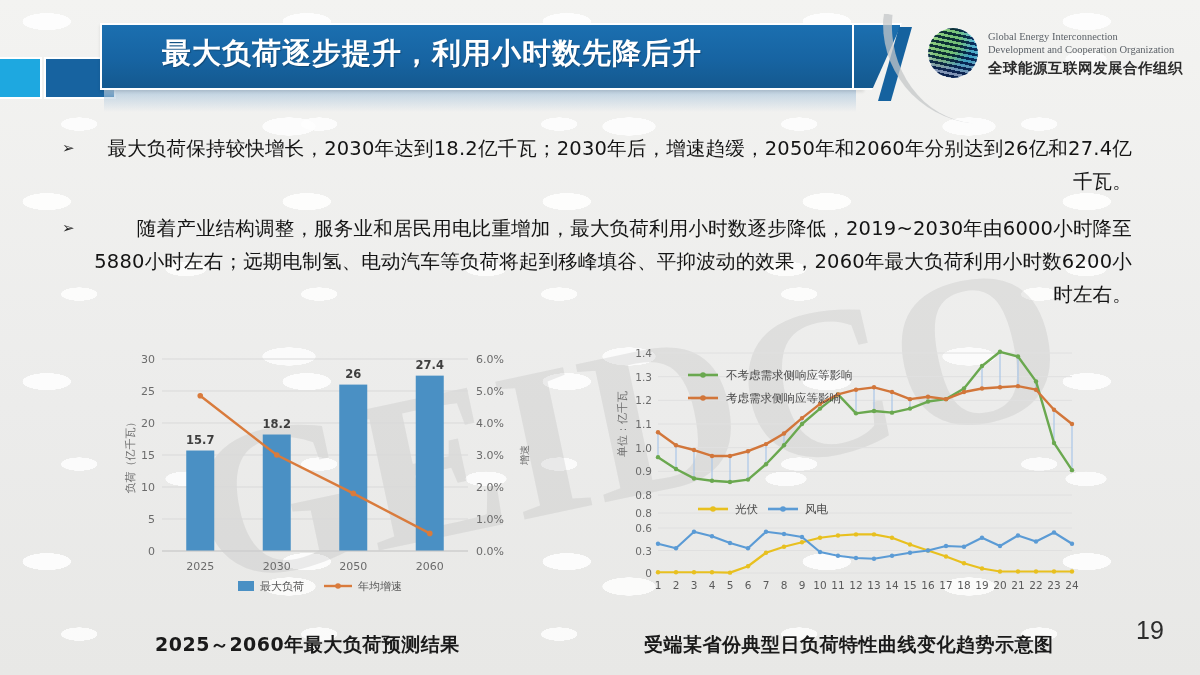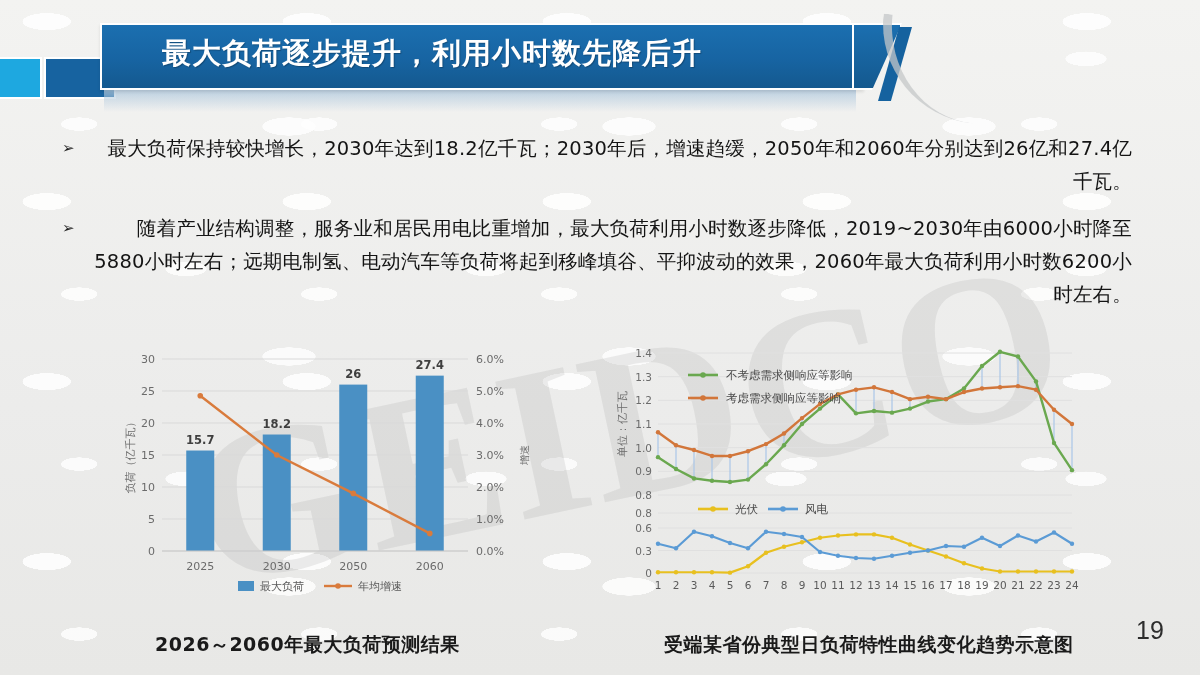--- a/index.html
+++ b/index.html
@@ -109,21 +109,21 @@
   }
   
   #chart-left{position:absolute;left:120px;top:345px;width:420px;height:265px;}
   #chart-right{position:absolute;left:610px;top:345px;width:480px;height:265px;}
   .cap{
     position:absolute;font-size:19px;font-weight:700;color:#1a1a1a;
     font-family:"DejaVu Sans","Liberation Sans",sans-serif;letter-spacing:.5px;
     white-space:nowrap;
   }
   #cap-left{left:155px;top:632px;}
-  #cap-right{left:664px;top:632px;}
+  #cap-right{left:644px;top:632px;}
   #pagenum{
     position:absolute;left:1136px;top:616px;font-size:25px;color:#2d2d2d;
     font-family:"Liberation Sans",sans-serif;
   }
   svg text{font-family:"DejaVu Sans","Liberation Sans",sans-serif;}
 </style>
 </head>
 <body>
 
 <div id="slide">
@@ -135,20 +135,30 @@
     <div class="deco-sq" id="deco-b"></div>
 
     <div id="titlebar-shadow"></div>
     <div id="titlebar">
       <div id="title-text">最大负荷逐步提升，利用小时数先降后升</div>
     </div>
     <div id="slant-big"></div>
     <div id="slant-thin"></div>
     <div id="swoosh"></div>
 
+    <div id="logo">
+      <div id="globe">
+          <div id="globe-tint"></div>
+        </div>
+      <div id="logo-en">
+        <div>Global Energy Interconnection</div>
+        <div>Development and Cooperation Organization</div>
+      </div>
+      <div id="logo-cn">全球能源互联网发展合作组织</div>
+    </div>
   </div>
 
   <div id="bullets">
     <div class="bullet">
       <div class="arrow">➢</div>
       <div class="btext">最大负荷保持较快增长，2030年达到18.2亿千瓦；2030年后，增速趋缓，2050年和2060年分别达到26亿和27.4亿千瓦。</div>
     </div>
     <div class="bullet">
       <div class="arrow">➢</div>
       <div class="btext">随着产业结构调整，服务业和居民用电比重增加，最大负荷利用小时数逐步降低，2019~2030年由6000小时降至5880小时左右；远期电制氢、电动汽车等负荷将起到移峰填谷、平抑波动的效果，2060年最大负荷利用小时数6200小时左右。</div>
@@ -198,21 +208,21 @@
         <line x1="42" y1="206" x2="348" y2="206" stroke="#c8c8c8" stroke-width="1"></line>
         <text x="0" y="0" font-size="11" fill="#6b6b6b" text-anchor="middle" transform="translate(14,110) rotate(-90)">负荷（亿千瓦）</text>
         <text x="0" y="0" font-size="10" fill="#6b6b6b" text-anchor="middle" transform="translate(408,110) rotate(-90)">增速</text>
         <rect x="118" y="236" width="16" height="10" fill="#4a90c4"></rect>
         <text x="140" y="245" font-size="11" fill="#5a5a5a">最大负荷</text>
         <line x1="204" y1="241" x2="232" y2="241" stroke="#d97b3c" stroke-width="2.4"></line>
         <circle cx="218" cy="241" r="2.8" fill="#d97b3c"></circle>
         <text x="238" y="245" font-size="11" fill="#5a5a5a">年均增速</text>
       </svg>
   </div>
-  <div class="cap" id="cap-left">2026～2060年最大负荷预测结果</div>
+  <div class="cap" id="cap-left">2025～2060年最大负荷预测结果</div>
 
   <div id="chart-right">
     <svg id="svg-right" width="480" height="265" viewBox="0 0 480 265">
         <line x1="48" y1="150" x2="462" y2="150" stroke="#e0e0e0" stroke-width="1"></line>
         <text x="42" y="154" font-size="10.5" fill="#6b6b6b" text-anchor="end">0.8</text>
         <line x1="48" y1="126.33333333333334" x2="462" y2="126.33333333333334" stroke="#e0e0e0" stroke-width="1"></line>
         <text x="42" y="130.33333333333334" font-size="10.5" fill="#6b6b6b" text-anchor="end">0.9</text>
         <line x1="48" y1="102.66666666666667" x2="462" y2="102.66666666666667" stroke="#e0e0e0" stroke-width="1"></line>
         <text x="42" y="106.66666666666667" font-size="10.5" fill="#6b6b6b" text-anchor="end">1.0</text>
         <line x1="48" y1="78.99999999999997" x2="462" y2="78.99999999999997" stroke="#e0e0e0" stroke-width="1"></line>

